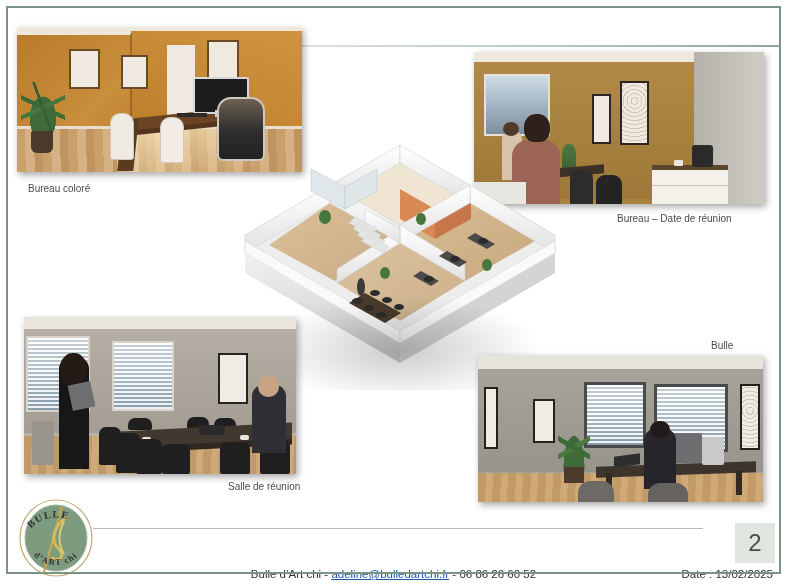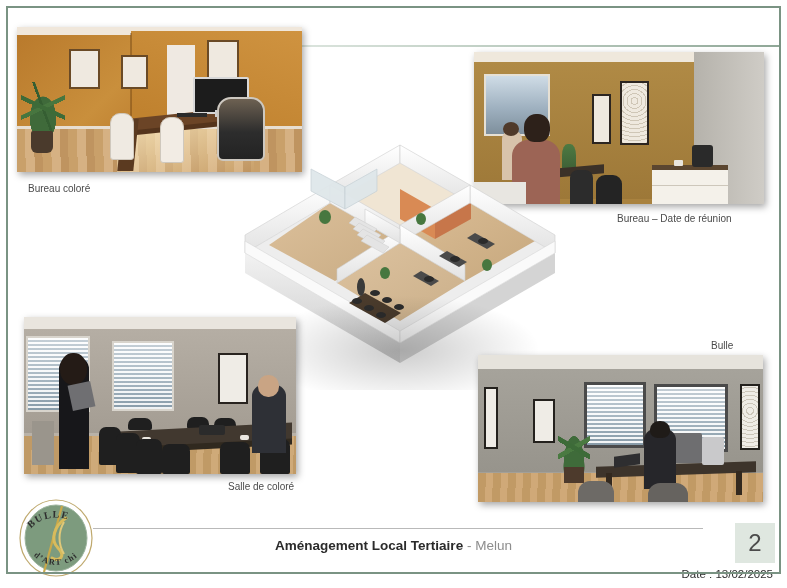--- a/index.html
+++ b/index.html
@@ -413,21 +413,21 @@
       <div class="chr c4"></div>
       <div class="chr c8"></div>
       <div class="chr c9"></div>
       <div class="woman"></div>
       <div class="womanh"></div>
       <div class="laptop"></div>
       <div class="man"></div>
       <div class="manh"></div>
     </div>
   </div>
-  <div class="cap" style="left:228px;top:481px;">Salle de coloré</div>
+  <div class="cap" style="left:228px;top:481px;">Salle de réunion</div>
 
   <div class="photo" id="photo-office-grey">
     <div class="p4">
       <div class="ceil"></div>
       <div class="wall"></div>
       <div class="floor"></div>
       <div class="win w1">
           <div class="blinds"></div>
         </div>
       <div class="win w2">
@@ -468,25 +468,25 @@
         <textPath href="#arcTop" startOffset="16%">BULLE</textPath>
       </text>
       <text font-family="'Liberation Serif', serif" font-size="8.5" font-weight="700" fill="#2e2e2e" letter-spacing="1.2">
         <textPath href="#arcBot" startOffset="18%">d’ART chi</textPath>
       </text>
     </svg>
   </div>
 
   <div class="footer-rule"></div>
 
-  <div class="footer-title">
-    <span class="bold">Aménagement Local Tertiaire</span><span class="muted"> - Melun</span>
-  </div>
 
   <div class="pagebox">
     <span>2</span>
   </div>
 
+  <div class="footer-contact">
+    <span>Bulle d’Art chi - </span><a href="#">adeline@bulledartchi.fr</a><span> - 06 86 26 60 52</span>
+  </div>
 
   <div class="footer-date">Date : 13/02/2025</div>
 
   <div class="frame"></div>
 </div>
 
 </body></html>

